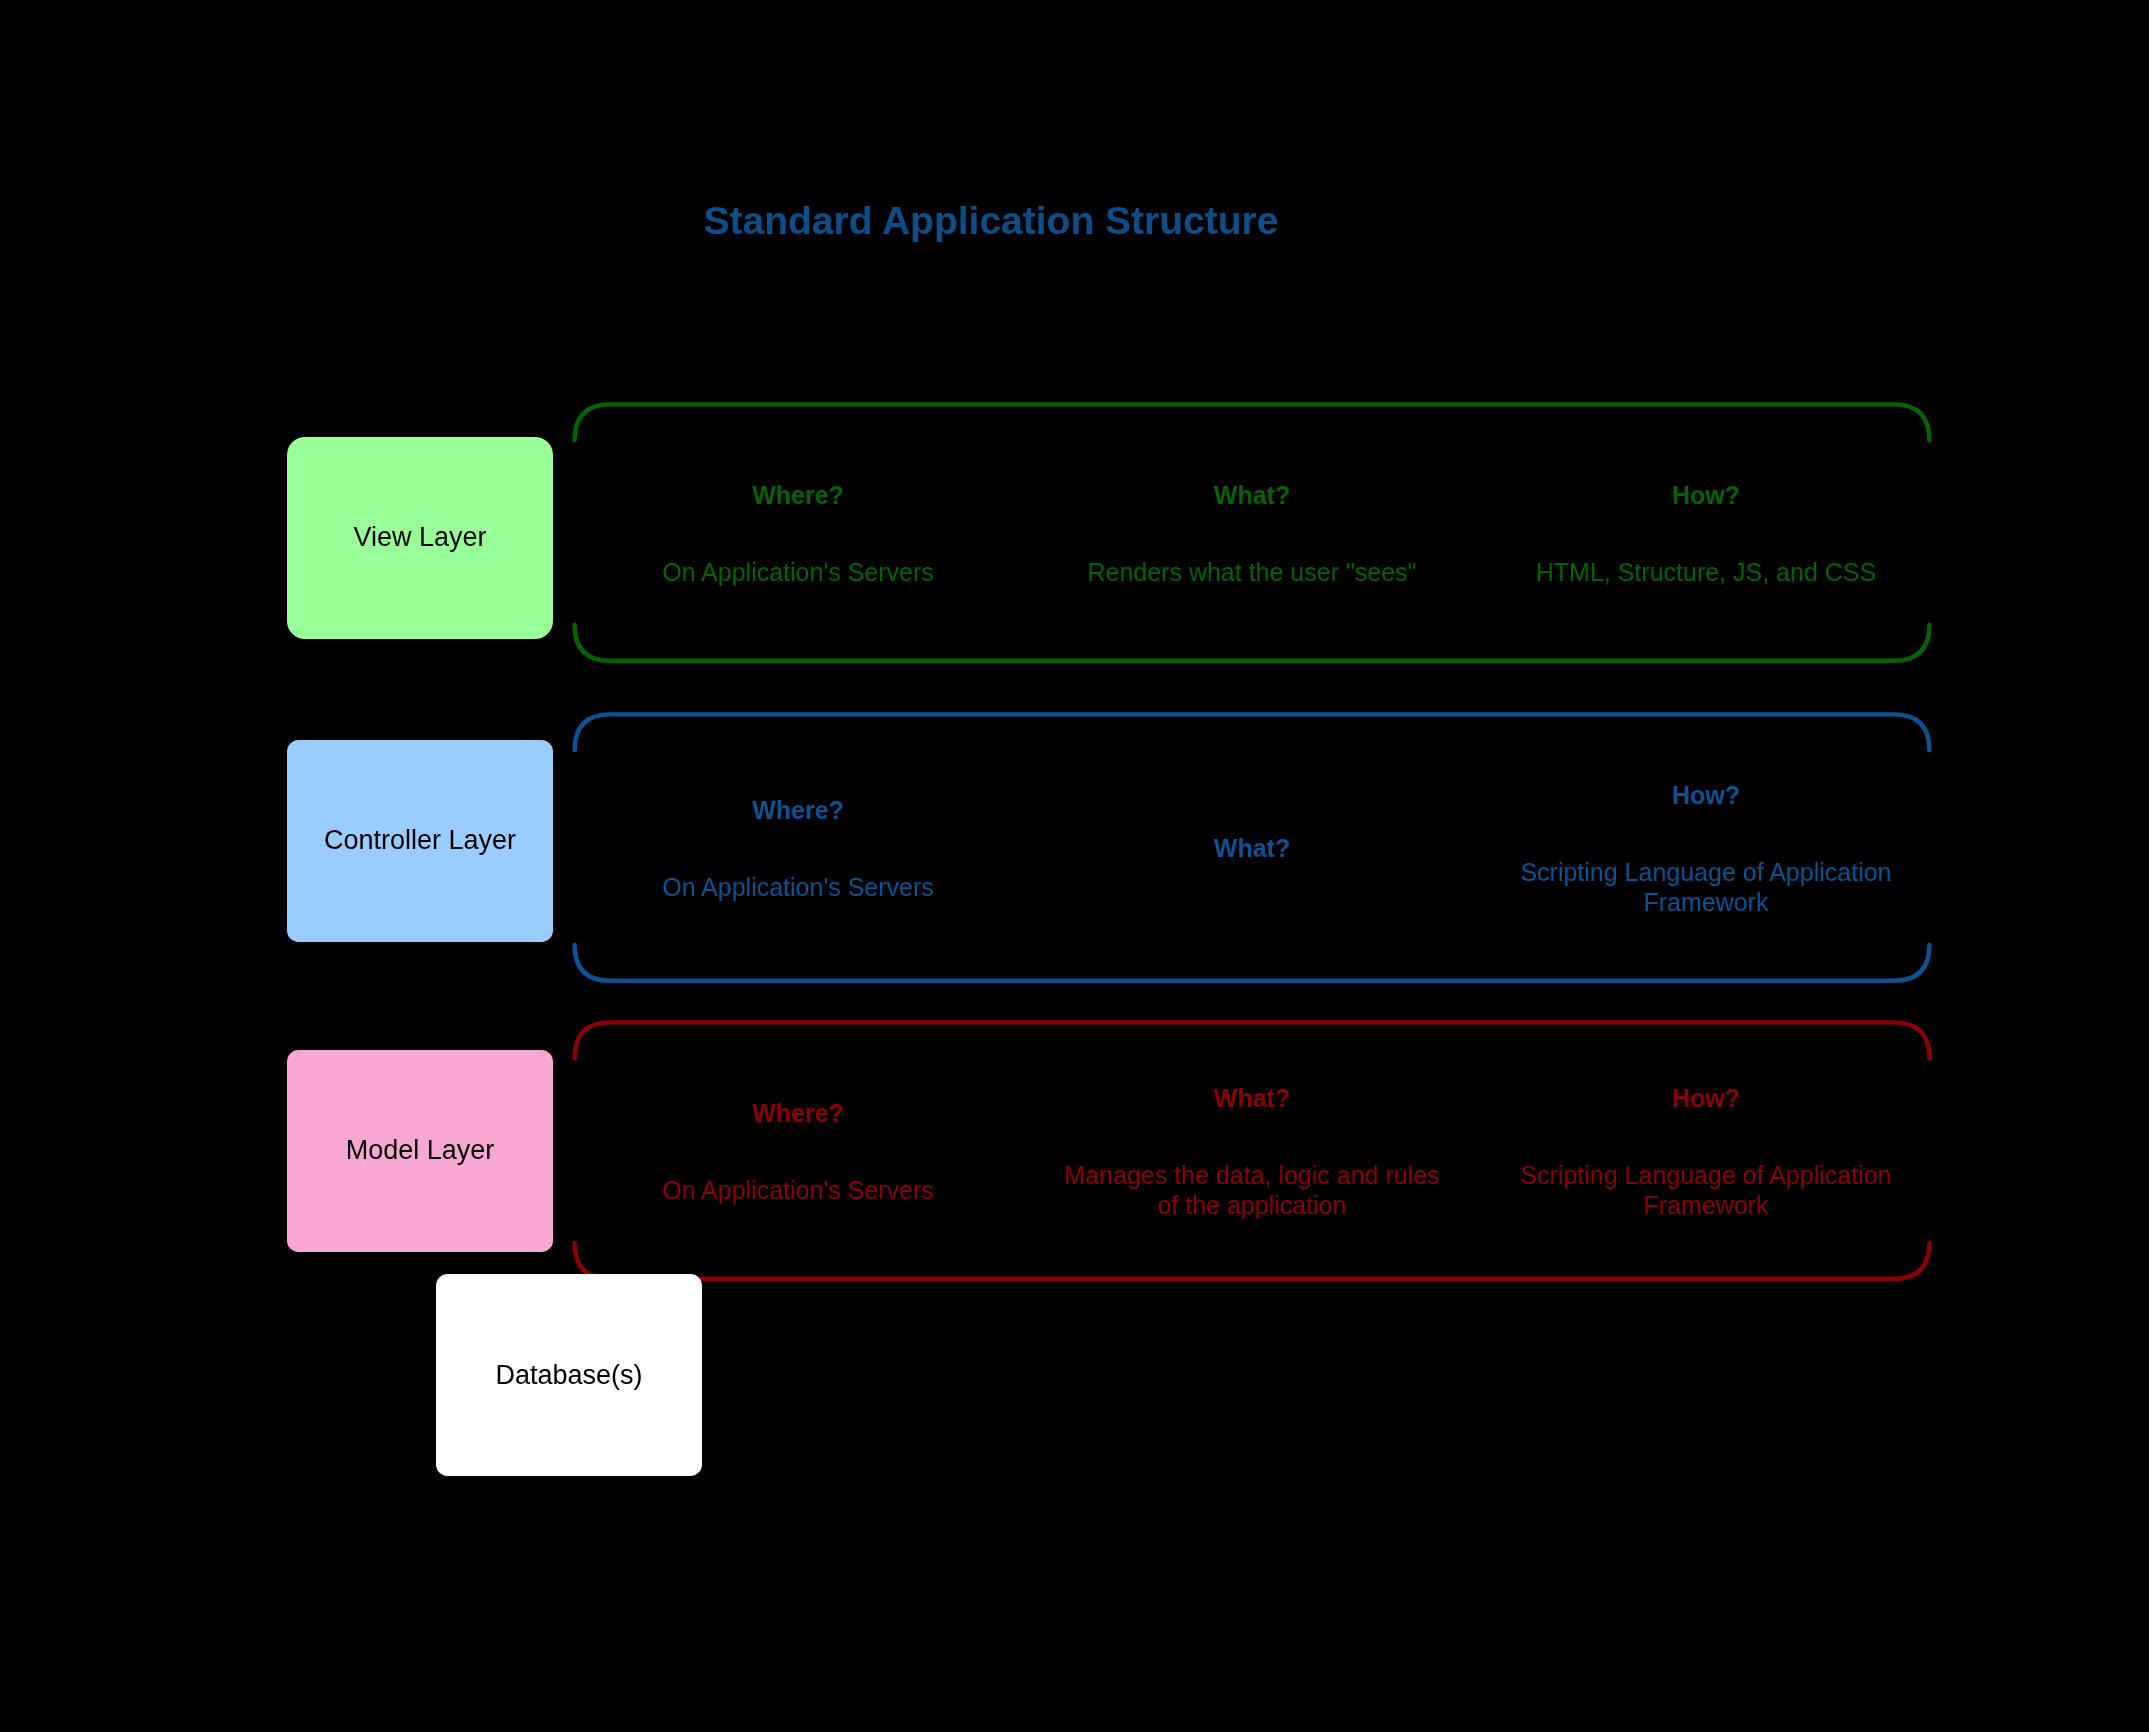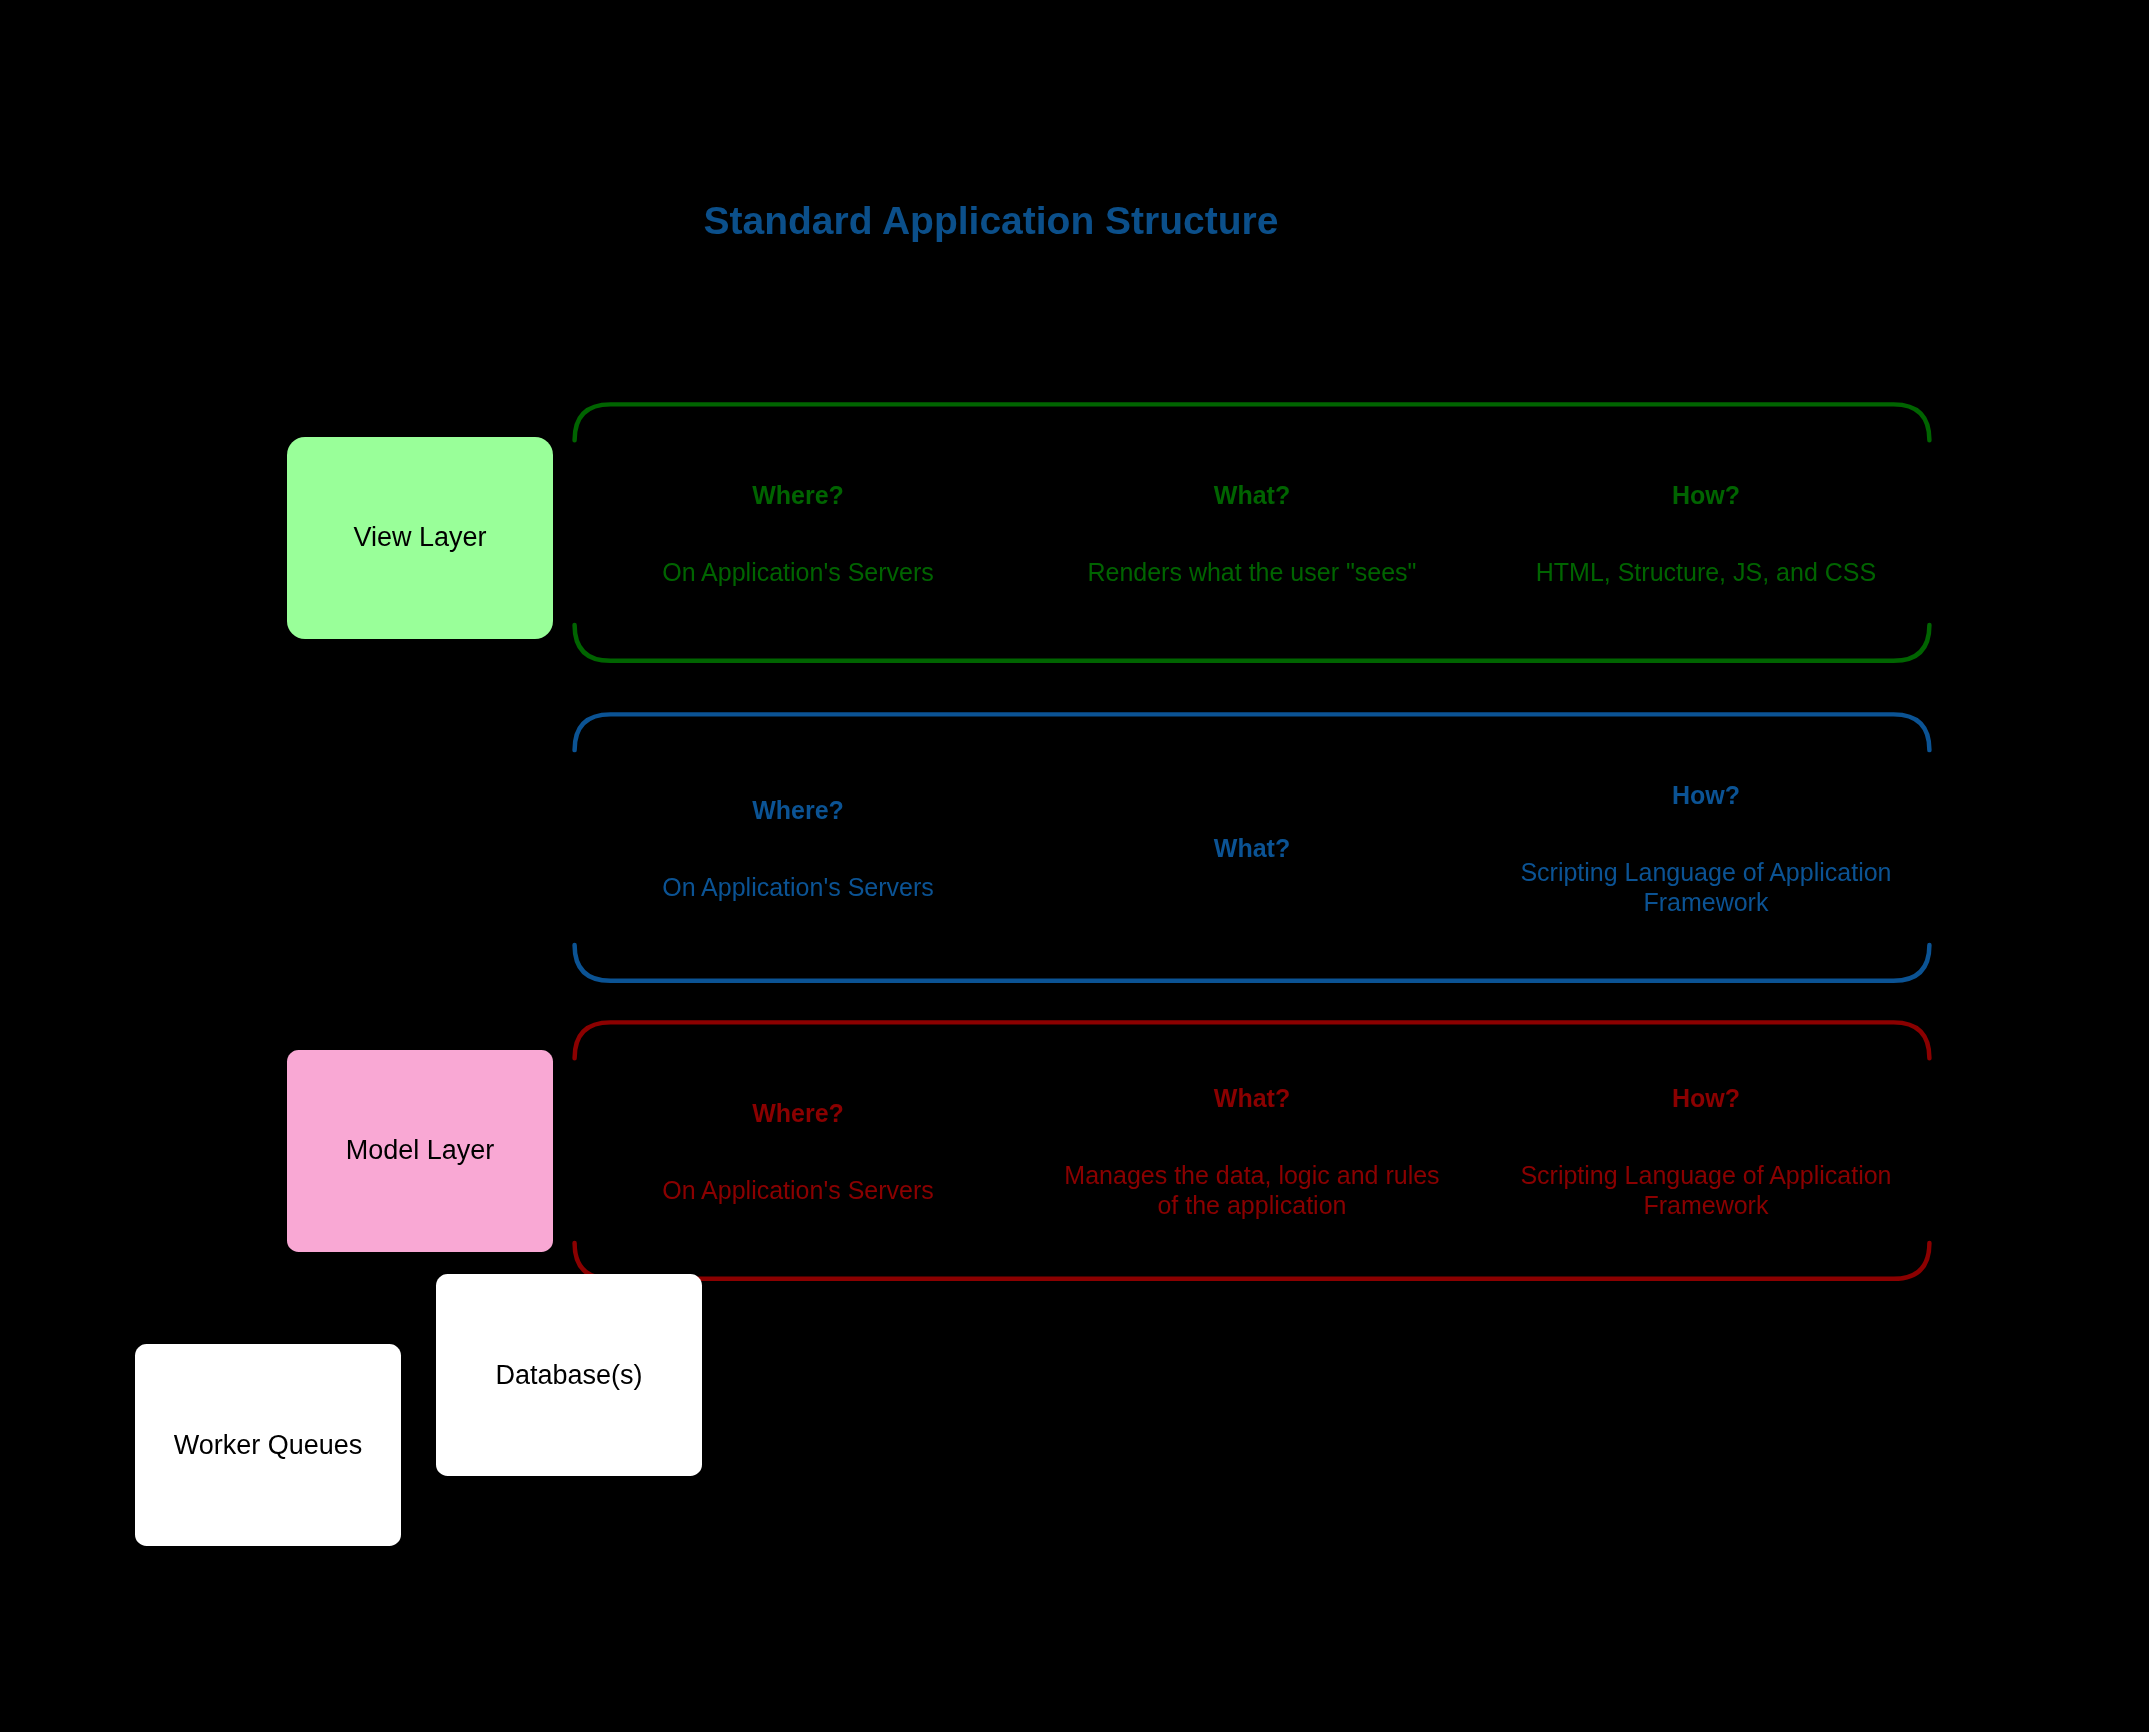--- a/index.html
+++ b/index.html
@@ -175,20 +175,23 @@
       </div>
       <div class="col">
         <div class="col-heading">How?</div>
         <div class="col-body">HTML, Structure, JS, and CSS</div>
       </div>
     </div>
   </div>
 
   <div class="layer-row row-controller">
 
+    <div class="layer-box layer-box-controller">
+      <span>Controller Layer</span>
+    </div>
 
     <div class="bracket">
       <svg viewBox="0 0 1521 310" preserveAspectRatio="none">
         <path d="M 4 46 Q 4 6 44 6 L 1477 6 Q 1517 6 1517 46" fill="none" stroke="#0B5394" stroke-width="5" stroke-linecap="round"></path>
         <path d="M 4 264 Q 4 304 44 304 L 1477 304 Q 1517 304 1517 264" fill="none" stroke="#0B5394" stroke-width="5" stroke-linecap="round"></path>
       </svg>
     </div>
 
     <div class="cols">
       <div class="col">
@@ -227,22 +230,19 @@
         <div class="col-heading">What?</div>
         <div class="col-body">Manages the data, logic and rules of the application</div>
       </div>
       <div class="col">
         <div class="col-heading">How?</div>
         <div class="col-body">Scripting Language of Application Framework</div>
       </div>
     </div>
   </div>
 
-  <div class="support-box support-worker">
-    <span>Worker Queues</span>
-  </div>
 
   <div class="support-box support-database">
     <span>Database(s)</span>
   </div>
 
 </div>
 
 
 </body></html>

